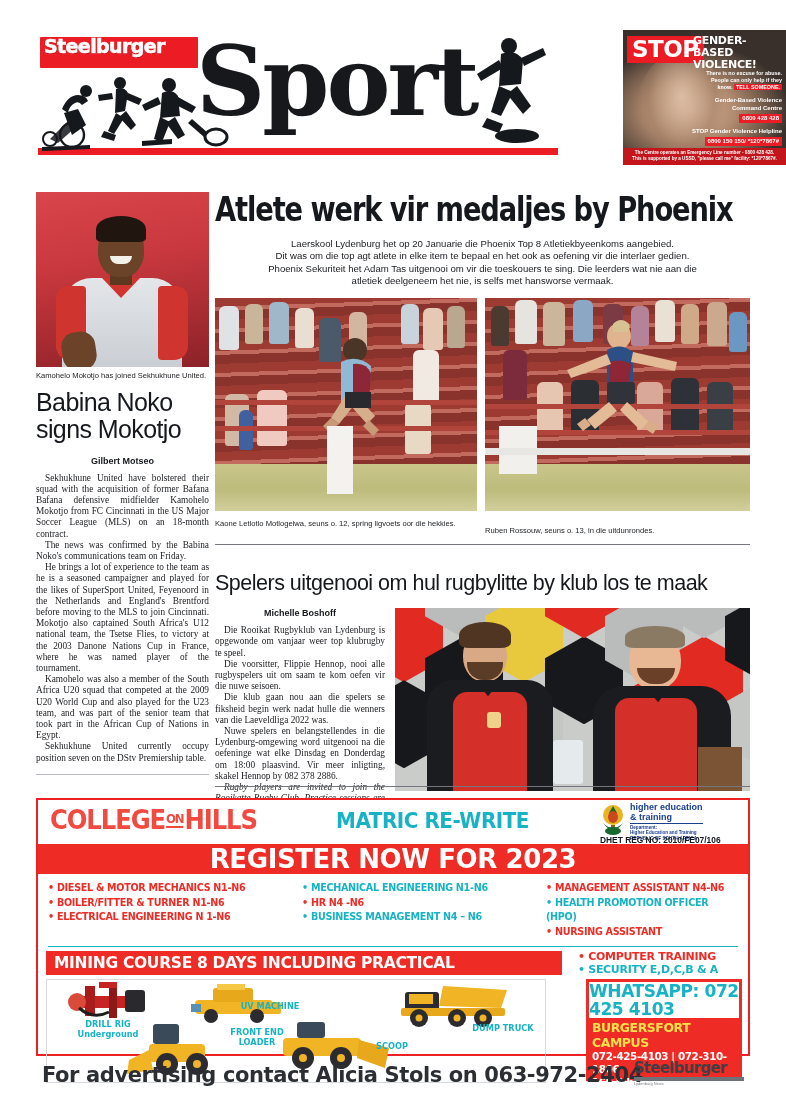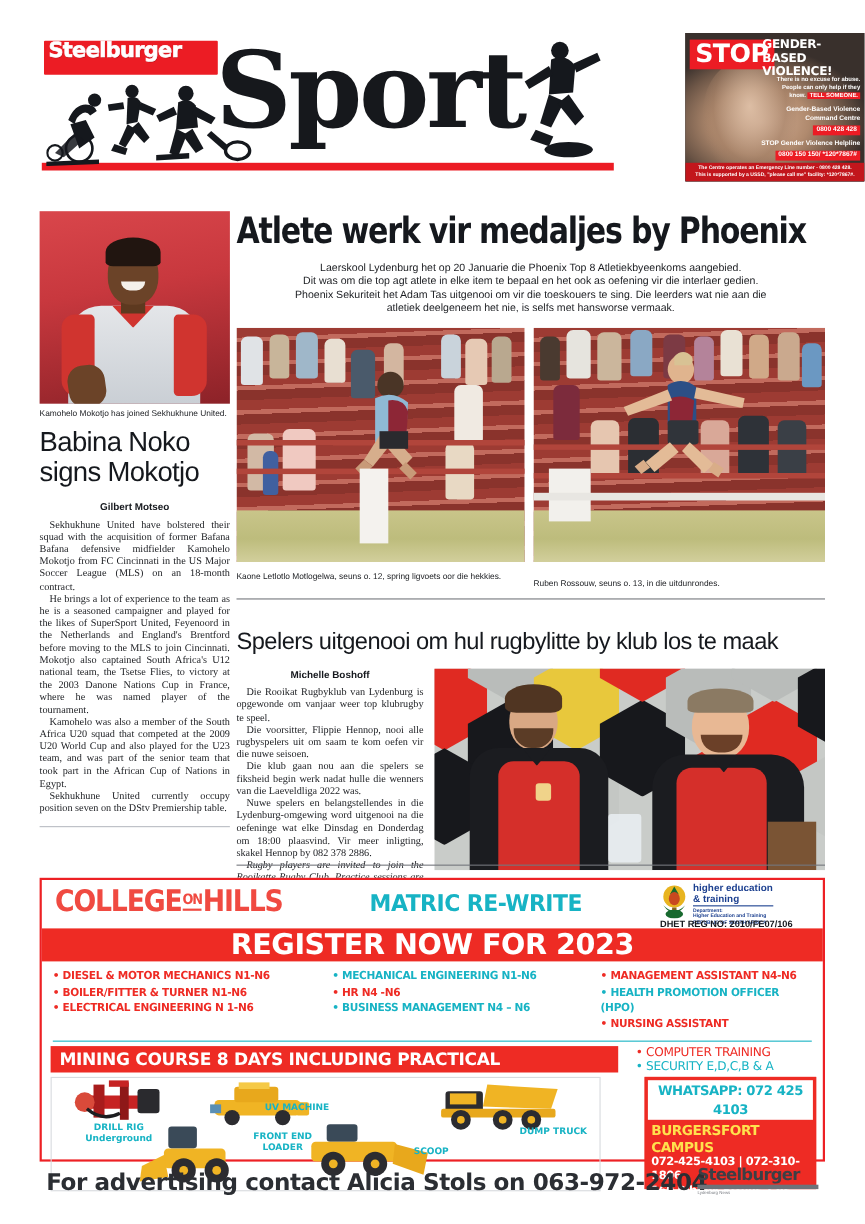--- a/index.html
+++ b/index.html
@@ -277,37 +277,37 @@
 
   .ca-mining { position: relative; height: 26px; margin-top: 4px; }
   .ca-mining-bar {
     position: absolute; left: 8px; top: 0; width: 516px; height: 24px;
     background: #ee2b24; color: #fff;
     font-family: "DejaVu Sans", sans-serif; font-weight: 700;
     font-size: 15.5px; line-height: 24px; padding-left: 8px; letter-spacing: -0.3px;
   }
   .ca-extra {
     position: absolute; left: 540px; top: -1px;
-    font-family: "DejaVu Sans", sans-serif; font-weight: 400;
+    font-family: "DejaVu Sans", sans-serif; font-weight: 700;
     font-size: 11px; line-height: 13px; letter-spacing: -0.3px;
   }
   .ca-lower { position: relative; height: 112px; }
   .mach-box { position: absolute; left: 8px; top: 2px; width: 500px; height: 104px; border: 1px solid #d8dade; }
   .mach-lbl {
     position: absolute; font-family: "DejaVu Sans", sans-serif; font-weight: 700;
     font-size: 8.2px; line-height: 9.6px; color: #17b3c4; text-align: center;
   }
   .mach { position: absolute; }
   .contact-box {
     position: absolute; left: 548px; top: 2px; width: 156px; height: 102px;
     background: #ee2b24; border: 1px solid #ee2b24;
   }
   .wa-bar {
-    background: #fff; color: #17b3c4; text-align: center; font-weight: 700;
-    font-family: "DejaVu Sans", sans-serif; font-size: 12px; line-height: 18px;
+    background: #fff; color: #17b3c4; font-weight: 700;
+    font-family: "DejaVu Sans", sans-serif; font-size: 17px; line-height: 18px;
     margin: 2px; letter-spacing: -0.4px;
   }
   .bf-title {
     color: #ffe14d; font-family: "DejaVu Sans", sans-serif; font-weight: 700;
     font-size: 12.4px; line-height: 15px; padding-left: 5px; letter-spacing: -0.4px;
   }
   .bf-lines {
     color: #fff; font-family: "DejaVu Sans", sans-serif; font-weight: 700;
     font-size: 10.4px; line-height: 13px; padding-left: 5px; letter-spacing: -0.4px;
   }
@@ -426,20 +426,21 @@
         <div class="mok-hair"></div>
         <div class="mok-smile"></div>
         <div class="mok-arm"></div>
       </div>
     </div>
     <div class="cap">Kamohelo Mokotjo has joined Sekhukhune United.</div>
     <div class="left-head">Babina Noko signs Mokotjo</div>
     <div class="byline">Gilbert Motseo</div>
     <div class="body-serif">
       <p>Sekhukhune United have bolstered their squad with the acquisition of former Bafana Bafana defensive midfielder Kamohelo Mokotjo from FC Cincinnati in the US Major Soccer League (MLS) on an 18-month contract.</p>
+      <p>The news was confirmed by the Babina Noko's communications team on Friday.</p>
       <p>He brings a lot of experience to the team as he is a seasoned campaigner and played for the likes of SuperSport United, Feyenoord in the Netherlands and England's Brentford before moving to the MLS to join Cincinnati. Mokotjo also captained South Africa's U12 national team, the Tsetse Flies, to victory at the 2003 Danone Nations Cup in France, where he was named player of the tournament.</p>
       <p>Kamohelo was also a member of the South Africa U20 squad that competed at the 2009 U20 World Cup and also played for the U23 team, and was part of the senior team that took part in the African Cup of Nations in Egypt.</p>
       <p>Sekhukhune United currently occupy position seven on the DStv Premiership table.</p>
     </div>
     <div class="left-rule"></div>
   </div>
 
   <div class="maincol">
     <div class="main-head">Atlete werk vir medaljes by Phoenix</div>
     <div class="main-lead">

